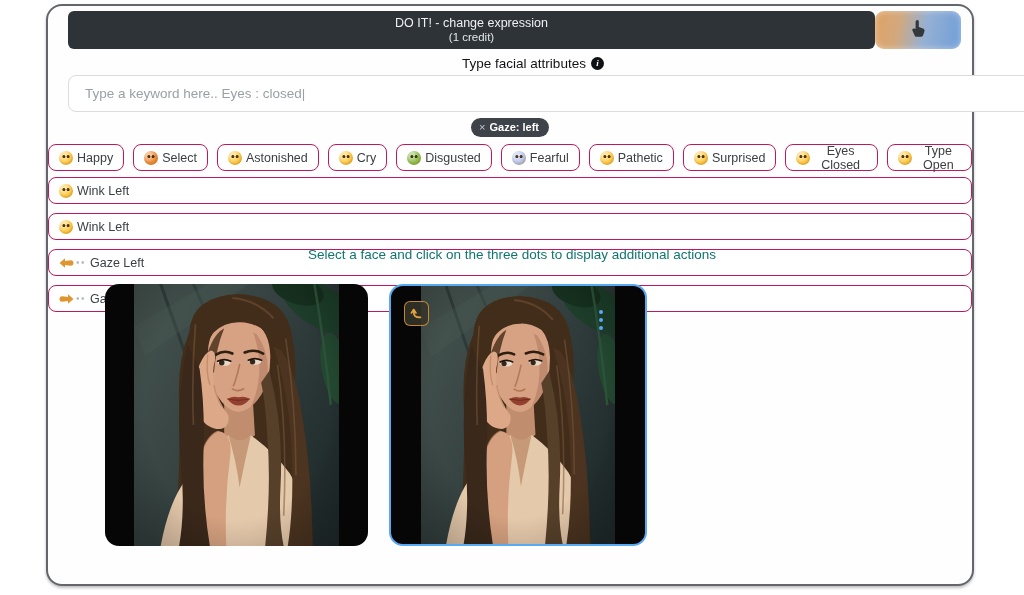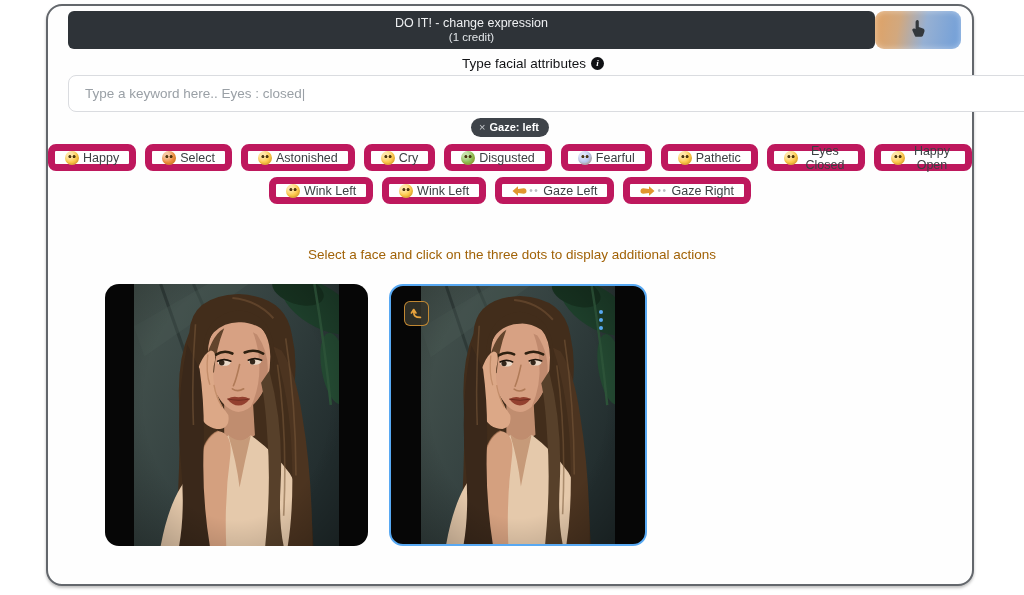--- a/index.html
+++ b/index.html
@@ -56,41 +56,41 @@
   .tag-row{position:absolute;top:112px;left:0;right:0;display:flex;justify-content:center;}
   .tag{
     background:#3e4349;color:#fff;font-size:11px;font-weight:bold;
     padding:3px 10px 4px 8px;border-radius:10px;display:flex;align-items:center;gap:4px;
     cursor:pointer;
   }
   .tag .x{color:#c6cacd;font-weight:normal;font-size:11px;cursor:pointer;}
   
   .chips{position:absolute;left:0;right:0;display:flex;justify-content:center;gap:9px;}
   #chips-row1{top:138px;}
-  #chips-row2{top:171px;}
+  #chips-row2{top:171px;flex-direction:column;}
   .chip{
     display:flex;align-items:center;gap:4px;background:#fff;
-    border:7px solid #be185d;border-radius:8px;height:27px;padding:0 10px;
+    border:1px solid #be185d;border-radius:8px;height:27px;padding:0 10px;
     font-size:12.5px;color:#3c4043;cursor:pointer;font-family:inherit;box-sizing:border-box;
   }
   .emo{
     width:14px;height:14px;border-radius:50%;flex:0 0 auto;
     background:
       radial-gradient(circle at 35% 40%,rgba(60,38,0,.9) 0 1.1px,transparent 1.9px),
       radial-gradient(circle at 65% 40%,rgba(60,38,0,.9) 0 1.1px,transparent 1.9px),
       radial-gradient(circle at 33% 28%,rgba(255,255,255,.5) 0 18%,transparent 55%),
       var(--c,#ffcc4d);
     box-shadow:inset -1px -1.5px 2px rgba(150,90,0,.35);
   }
   .hand-ico{display:inline-flex;align-items:center;flex:0 0 auto;}
   .mini-dots{color:#b9bdc2;font-size:10px;letter-spacing:1.5px;margin-left:-2px;}
   
   .instruction{
     position:absolute;top:241px;left:4px;right:0;text-align:center;
-    font-size:13.5px;color:#a16207;
+    font-size:13.5px;color:#0f766e;
   }
   
   .cards-row{position:absolute;left:57px;top:278px;display:flex;gap:21px;}
   .face-card{
     position:relative;width:263px;height:262px;background:#060606;border-radius:14px;
     display:flex;justify-content:center;overflow:hidden;cursor:pointer;box-sizing:border-box;
   }
   .face-card.selected{width:258px;border:2px solid #58a9f3;}
   .photo{height:100%;width:205px;display:block;}
   .face-card.selected .photo{width:194px;}
@@ -165,25 +165,29 @@
       <button class="chip">
         <span class="emo" style="--c: #b9c7f0;"></span>
         <span>Fearful</span>
       </button>
       <button class="chip">
         <span class="emo" style="--c: #ffcc4d;"></span>
         <span>Pathetic</span>
       </button>
       <button class="chip">
         <span class="emo" style="--c: #ffcc4d;"></span>
+        <span>Surprised</span>
+      </button>
+      <button class="chip">
+        <span class="emo" style="--c: #ffcc4d;"></span>
         <span>Eyes Closed</span>
       </button>
       <button class="chip">
         <span class="emo" style="--c: #ffcc4d;"></span>
-        <span>Happy Open</span>
+        <span>Type Open</span>
       </button>
     </div>
   <div class="chips" id="chips-row2">
       <button class="chip">
         <span class="emo" style="--c: #ffcc4d;"></span>
         <span>Wink Left</span>
       </button>
       <button class="chip">
         <span class="emo" style="--c: #ffcc4d;"></span>
         <span>Wink Left</span>

